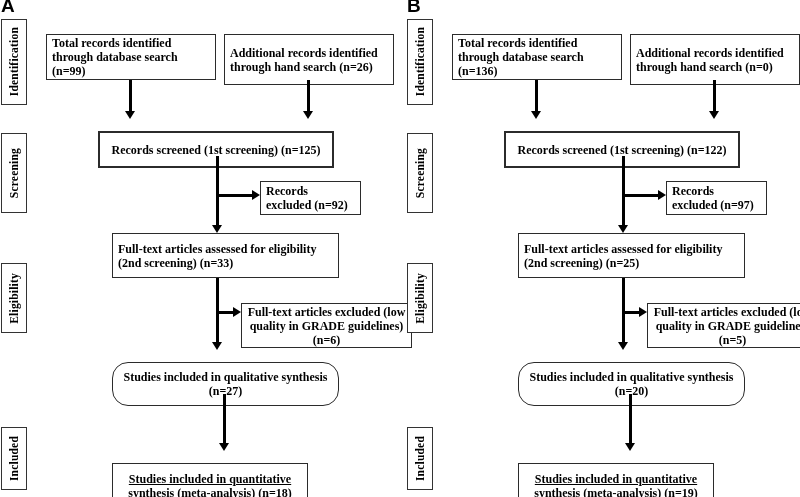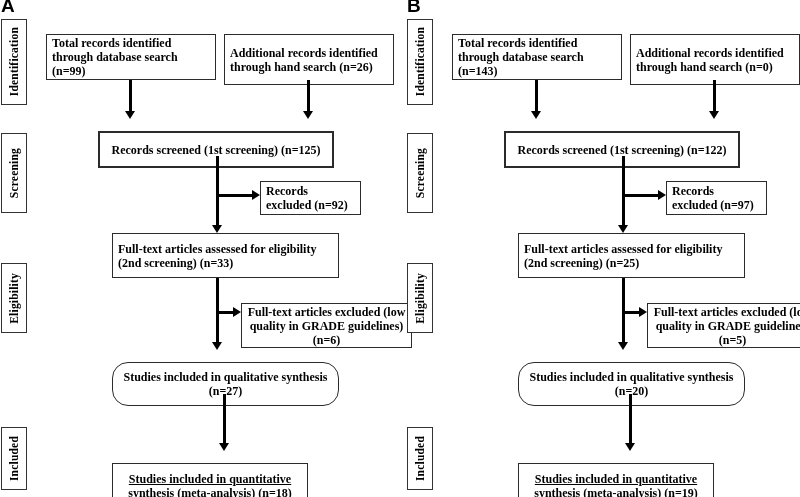--- a/index.html
+++ b/index.html
@@ -124,21 +124,21 @@
     <div class="stage st-screen">
       <span>Screening</span>
     </div>
     <div class="stage st-elig">
       <span>Eligibility</span>
     </div>
     <div class="stage st-incl">
       <span>Included</span>
     </div>
 
-    <div class="box b-db left">Total records identified through database search (n=143)</div>
+    <div class="box b-db left">Total records identified through database search (n=136)</div>
     <div class="box b-hand left">Additional records identified through hand search (n=0)</div>
     <div class="box b-screened center">Records screened (1st screening) (n=122)</div>
     <div class="box b-rexcl left">Records excluded (n=97)</div>
     <div class="box b-ft left">Full-text articles assessed for eligibility (2nd screening) (n=25)</div>
     <div class="box b-ftexcl center">Full-text articles excluded (low quality in GRADE guidelines) (n=5)</div>
     <div class="box b-qual center">Studies included in qualitative synthesis (n=20)</div>
     <div class="box b-quant center">Studies included in quantitative synthesis (meta-analysis) (n=19)</div>
 
     <div class="vline a1-l"></div>
     <div class="hd a1-h"></div>

